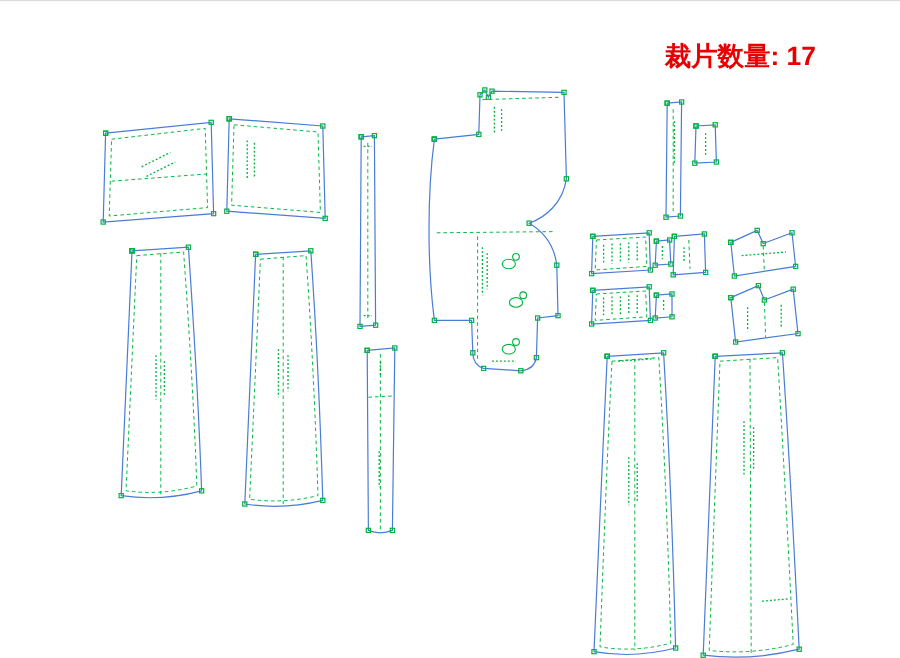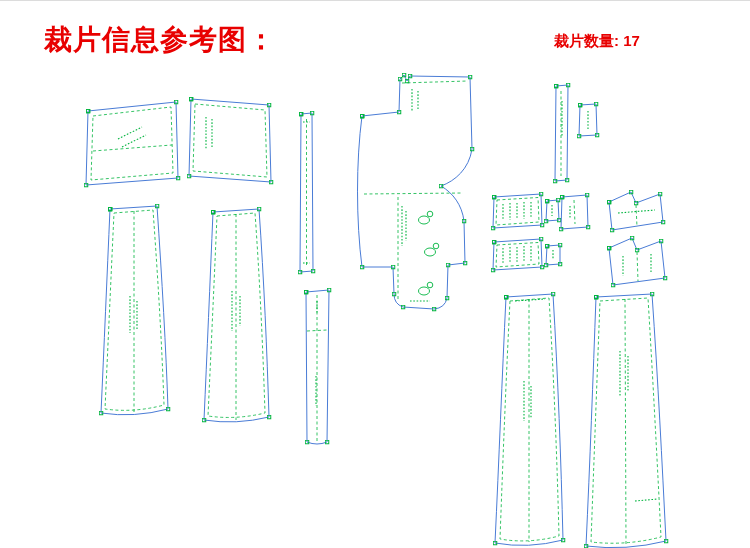--- a/index.html
+++ b/index.html
@@ -15,35 +15,34 @@
     border-top:1px solid #dcdcdc;
     font-family:"Liberation Sans","DejaVu Sans",sans-serif;
   }
   .title{
     position:absolute;left:44px;top:20px;
     font-size:28px;font-weight:bold;color:var(--title-red);
     letter-spacing:1px;white-space:nowrap;
   }
   .count{
     position:absolute;left:554px;top:31px;
-    font-size:15px;font-weight:bold;color:var(--title-red);
+    font-size:22px;font-weight:bold;color:var(--title-red);
     white-space:nowrap;
   }
   svg.canvas{position:absolute;left:0;top:0;}
   .pp{fill:#ffffff;stroke:var(--outline-blue);stroke-width:1;}
   .gd{fill:none;stroke:var(--marker-green);stroke-width:0.8;stroke-dasharray:3 2.5;}
   .gt{fill:none;stroke:var(--marker-green);stroke-width:1.1;stroke-dasharray:1.6 1.7;}
   .cat{fill:none;stroke:var(--marker-green);stroke-width:0.9;}
 </style>
 </head>
 <body>
 
 <div class="stage">
 
-  <div class="title">裁片信息参考图：</div>
   <div class="count">裁片数量: 17</div>
 
   <svg class="canvas" width="750" height="548" viewBox="0 0 750 548">
     <defs>
       <marker id="cm" markerWidth="5" markerHeight="5" refX="2.5" refY="2.5" markerUnits="userSpaceOnUse">
         <rect x="0.75" y="0.75" width="3.5" height="3.5" style="fill:none;stroke:var(--marker-green);stroke-width:1"></rect>
       </marker>
     </defs>
 
     <g>

